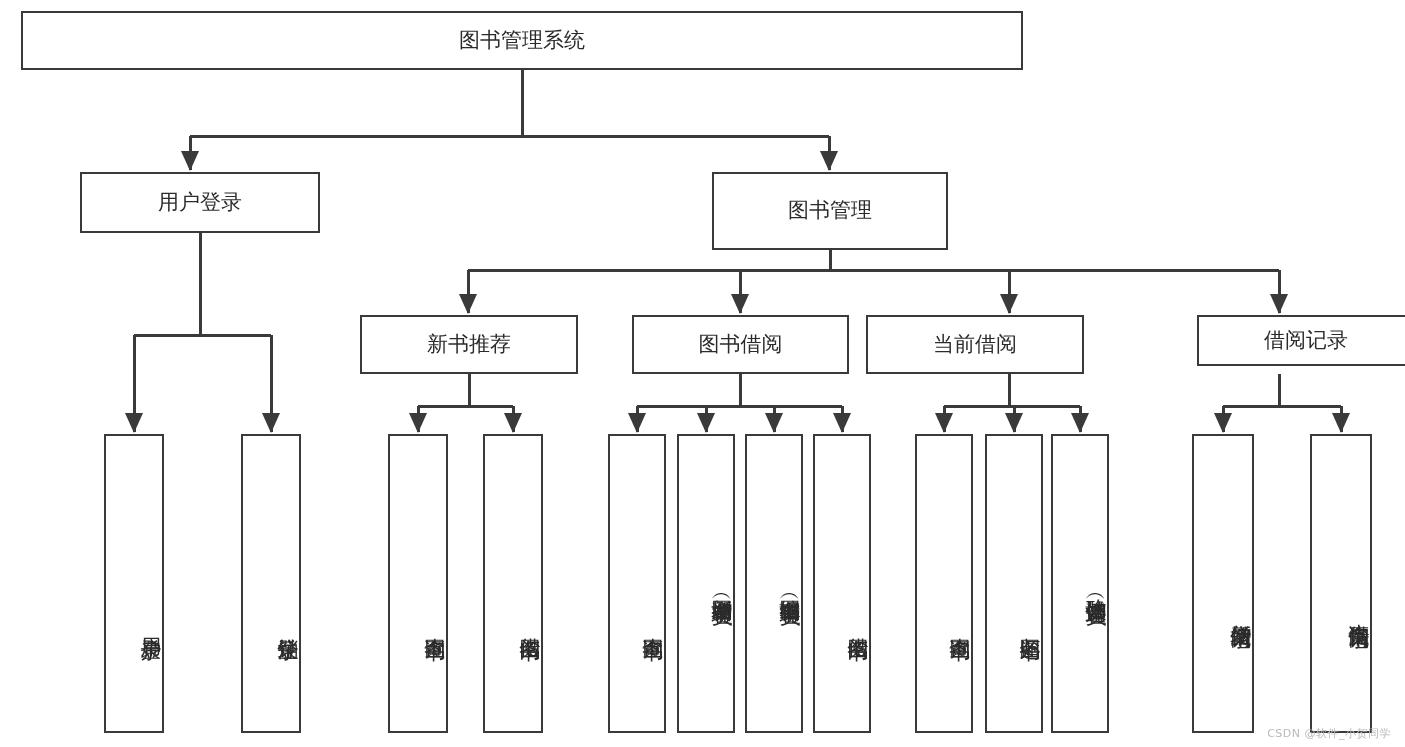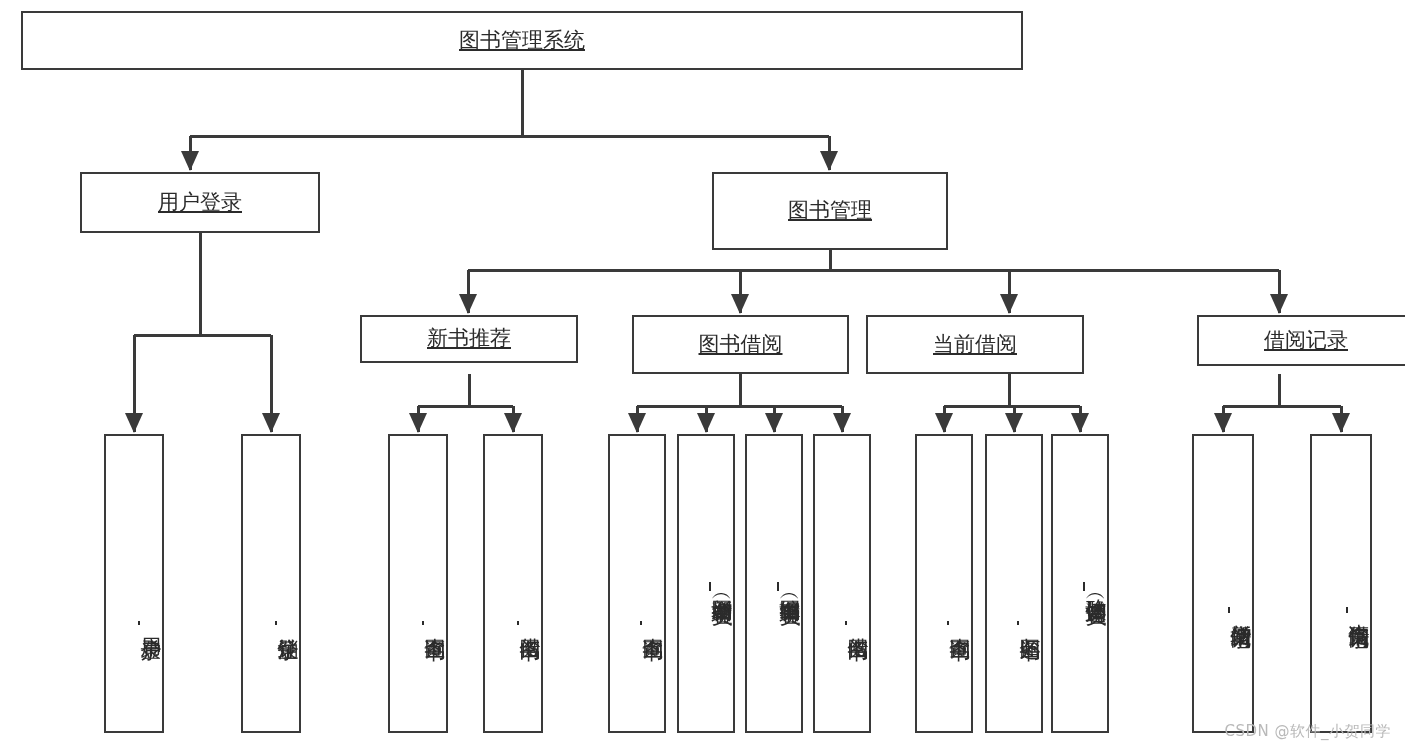--- a/index.html
+++ b/index.html
@@ -29,21 +29,20 @@
     position: absolute;
     box-sizing: border-box;
     border: 2px solid #3a3a3a;
     background: #ffffff;
     display: flex;
     align-items: center;
     justify-content: center;
     color: #2b2b2b;
     line-height: 1.12;
     text-align: center;
-    text-decoration: underline;
   }
   .node.horiz {
     font-size: 21px;
   }
   .node.vert {
     writing-mode: vertical-rl;
     text-orientation: upright;
     font-size: 21px;
     letter-spacing: 1px;
     align-items: flex-start;
@@ -56,21 +55,21 @@
   .node.vert.pad-mid {
     padding-top: 78px;
   }
   .node-label {
     display: block;
   }
   #watermark {
     position: absolute;
     right: 14px;
     bottom: 6px;
-    font-size: 15px;
+    font-size: 11px;
     color: #b9b9b9;
     white-space: nowrap;
     letter-spacing: 0.5px;
   }
 </style>
 </head>
 <body>
 
 <div id="canvas">
 
@@ -132,21 +131,21 @@
   <div id="nodes">
       <div class="node horiz" style="left: 21px; top: 11px; width: 1002px; height: 59px;">
         <span class="node-label">图书管理系统</span>
       </div>
       <div class="node horiz" style="left: 80px; top: 172px; width: 240px; height: 61px;">
         <span class="node-label">用户登录</span>
       </div>
       <div class="node horiz" style="left: 712px; top: 172px; width: 236px; height: 78px;">
         <span class="node-label">图书管理</span>
       </div>
-      <div class="node horiz" style="left: 360px; top: 315px; width: 218px; height: 48px;">
+      <div class="node horiz" style="left: 360px; top: 315px; width: 218px; height: 59px;">
         <span class="node-label">新书推荐</span>
       </div>
       <div class="node horiz" style="left: 632px; top: 315px; width: 217px; height: 59px;">
         <span class="node-label">图书借阅</span>
       </div>
       <div class="node horiz" style="left: 866px; top: 315px; width: 218px; height: 59px;">
         <span class="node-label">当前借阅</span>
       </div>
       <div class="node horiz" style="left: 1170px; top: 315px; width: 218px; height: 51px; margin-left: 27px;">
         <span class="node-label">借阅记录</span>

